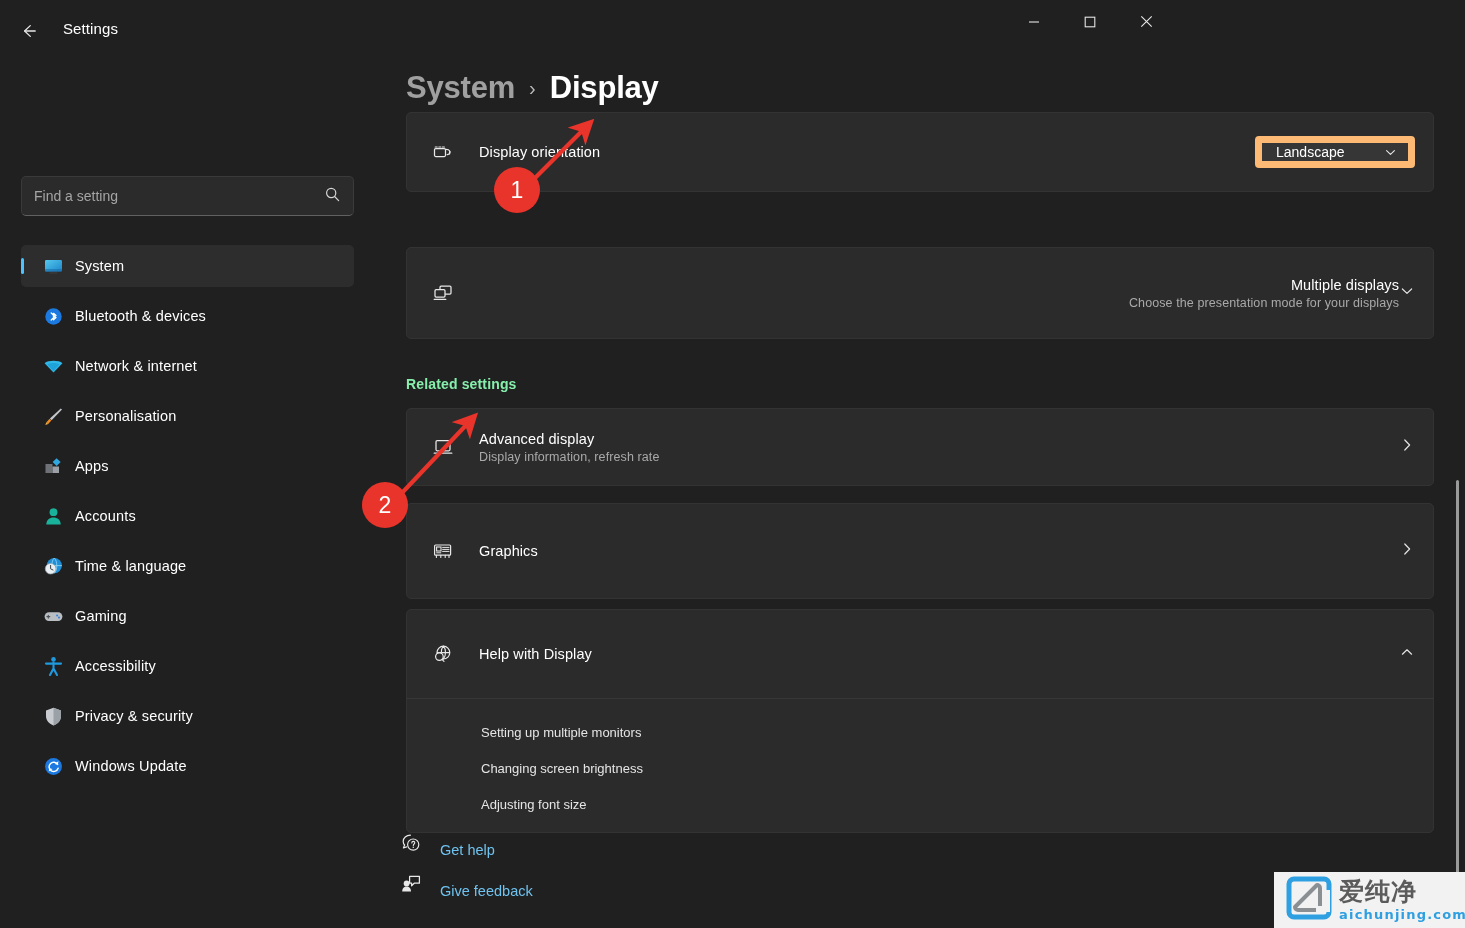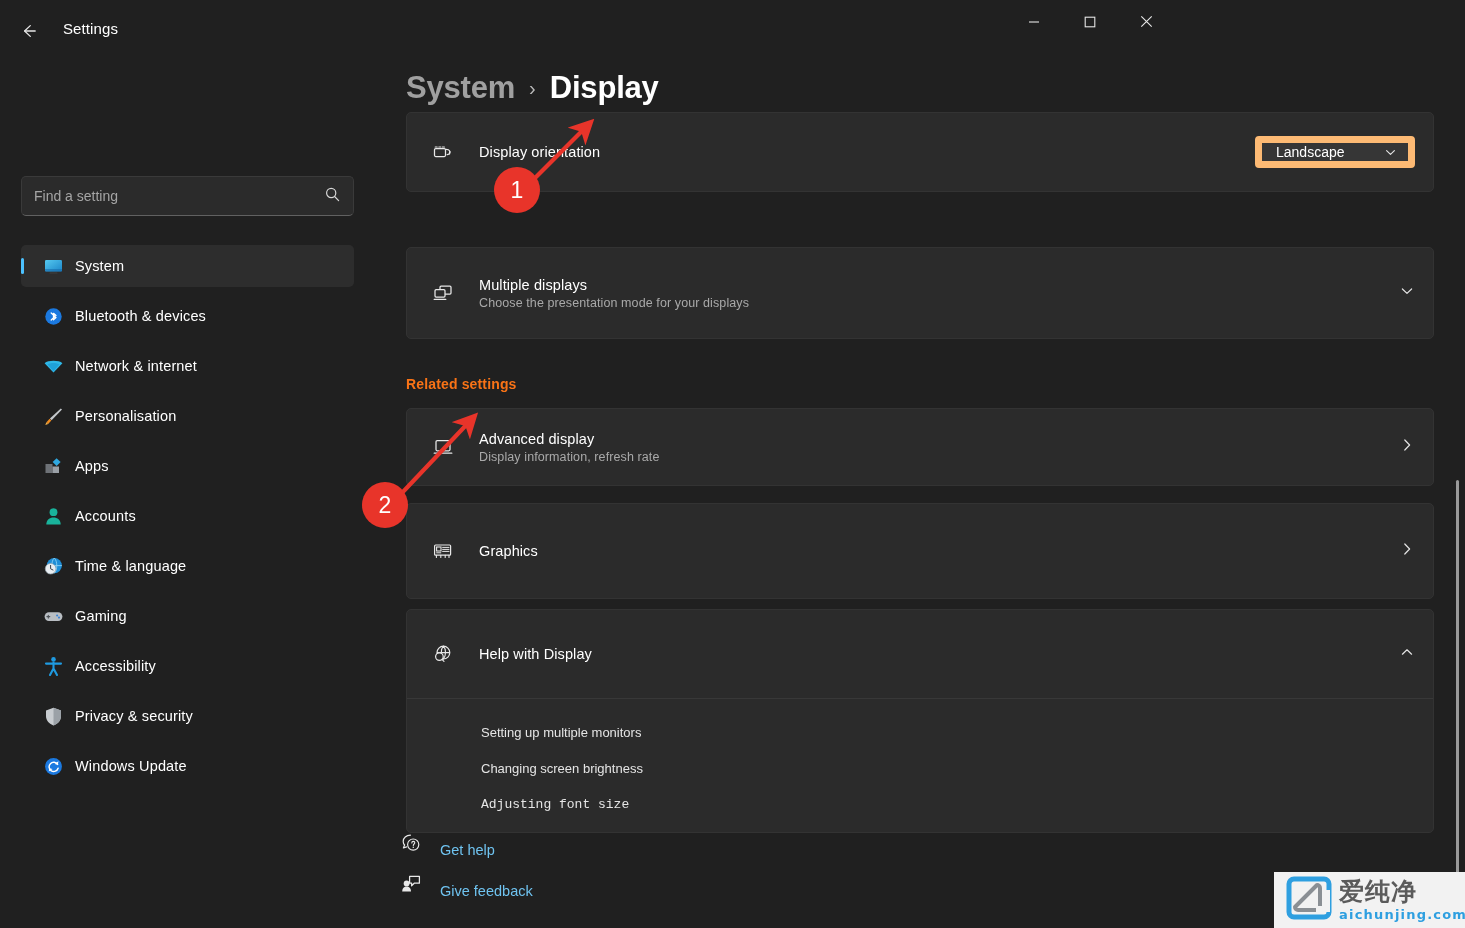--- a/index.html
+++ b/index.html
@@ -213,38 +213,38 @@
     cursor: pointer;
   }
   .combobox-value { font-size: 14px; color: #ffffff; }
   .chev { margin-left: 16px; display: flex; }
 
   .section-head {
     position: absolute;
     left: 31px;
     font-size: 14px;
     font-weight: 700;
-    color: #f97316;
+    color: #86efac;
     letter-spacing: .15px;
   }
 
   .expander-body {
     border-top: 1px solid #383838;
     padding: 26px 0 22px 74px;
   }
   .help-link {
     display: block;
     font-size: 13px;
     color: #e5e5e5;
     text-decoration: none;
     margin-bottom: 21px;
     width: max-content;
     cursor: pointer;
   }
-  .help-link:last-child { margin-bottom: 12px; font-family: Liberation Mono, monospace; }
+  .help-link:last-child { margin-bottom: 12px; }
 
   .footer-link {
     position: absolute;
     left: 400px;
     display: flex;
     align-items: flex-end;
     gap: 18px;
     cursor: pointer;
   }
   .footer-link .fl-text {
@@ -529,21 +529,21 @@
               <span class="chev">
                 <svg width="13" height="13" viewBox="0 0 13 13">
                   <path d="M2.6 4.6 L6.5 8.4 L10.4 4.6" fill="none" stroke="#e4e4e4" stroke-width="1.15" stroke-linecap="round" stroke-linejoin="round"></path>
                 </svg>
               </span>
             </div>
           </div>
         </div>
       </div>
 
-      <div class="card" style="top:125px; height:92px;">
+      <div class="card" style="top:125px; height:92px;text-align:right;">
         <div class="row">
           <span class="row-icon">
             <svg width="24" height="24" viewBox="0 0 24 24">
               <rect x="9" y="5.2" width="11" height="8" rx="1.1" fill="none" stroke="#e8e8e8" stroke-width="1.25"></rect>
               <rect x="4" y="8.6" width="10" height="7.6" rx="1.1" fill="#2b2b2b" stroke="#e8e8e8" stroke-width="1.25"></rect>
               <path d="M3.2 18.4 H14.8" stroke="#e8e8e8" stroke-width="1.25" stroke-linecap="round"></path>
             </svg>
           </span>
           <div class="row-text">
             <div class="row-title">Multiple displays</div>

